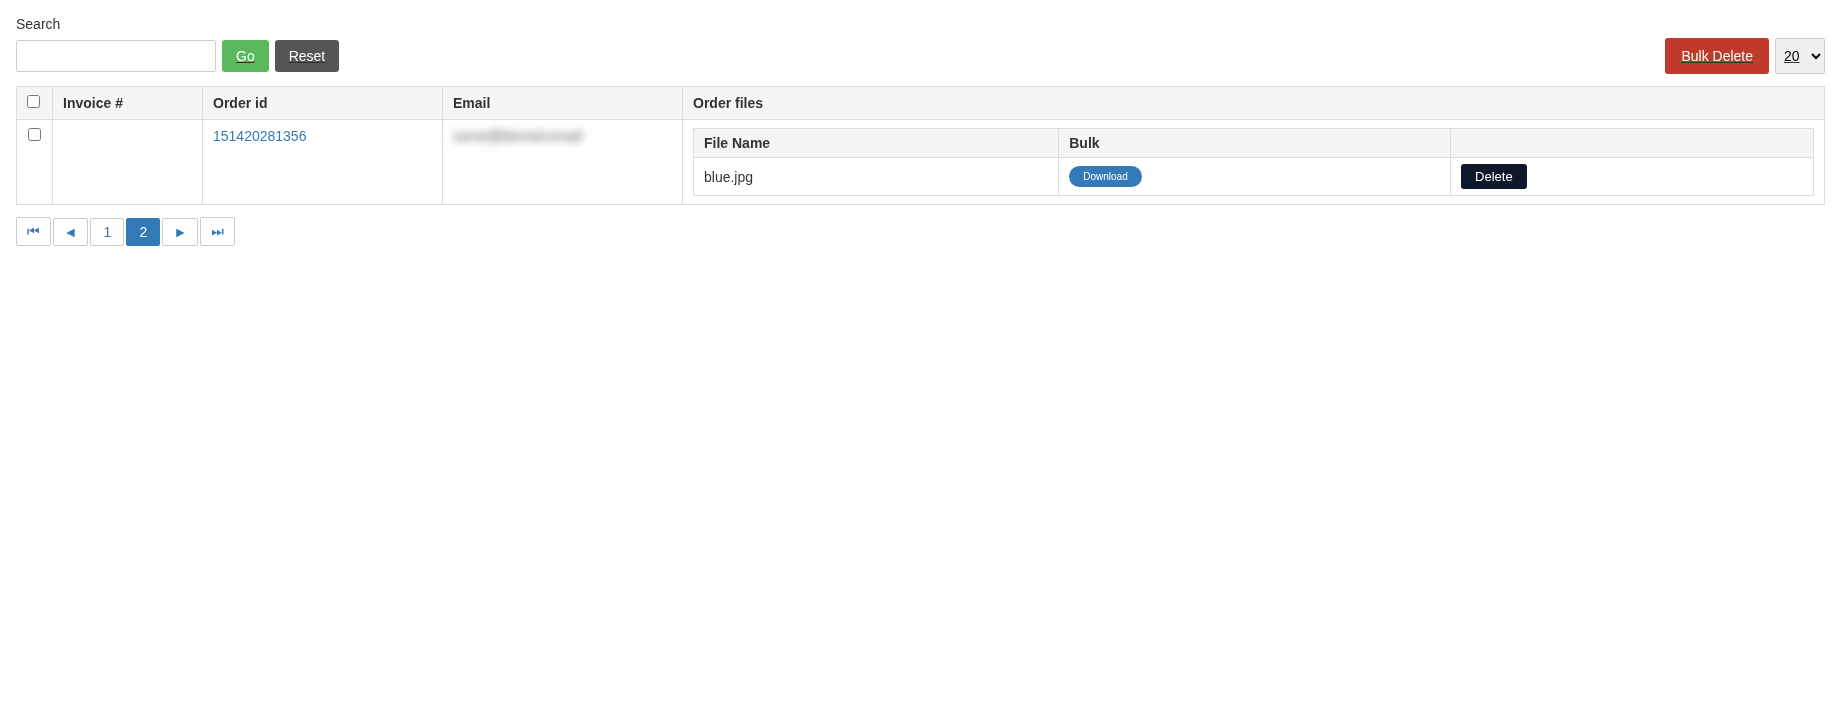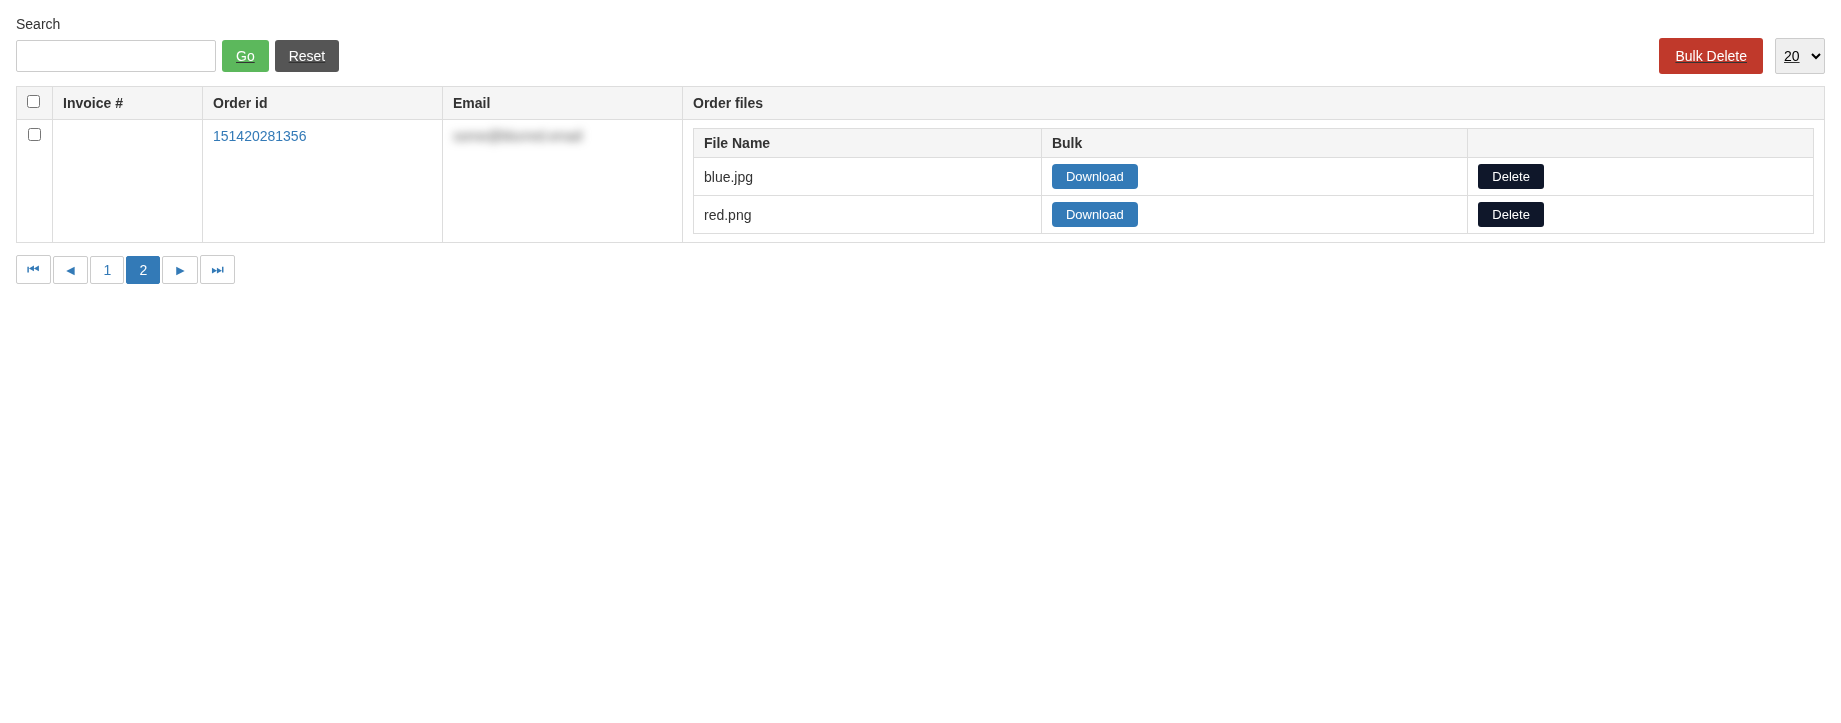--- a/index.html
+++ b/index.html
@@ -49,21 +49,21 @@
       padding: 6px 14px;
       font-size: 14px;
       border-radius: 3px;
       cursor: pointer;
       height: 32px;
     }
     .toolbar-right {
       margin-left: auto;
       display: flex;
       align-items: center;
-      gap: 12px;
+      gap: 6px;
     }
     .btn-bulk-delete {
       background: #c0392b;
       color: #fff;
       border: none;
       padding: 6px 16px;
       font-size: 14px;
       border-radius: 3px;
       cursor: pointer;
       height: 36px;
@@ -127,22 +127,22 @@
     .files-table td {
       border: 1px solid #ddd;
       padding: 6px 10px;
       vertical-align: middle;
     }
     .btn-download {
       background: #337ab7;
       color: #fff;
       border: none;
       padding: 5px 14px;
-      font-size: 13px;
-      border-radius: 4px;
+      font-size: 10px;
+      border-radius: 11px;
       cursor: pointer;
     }
     .btn-delete {
       background: #0f172a;
       color: #fff;
       border: none;
       padding: 5px 14px;
       font-size: 13px;
       border-radius: 3px;
       cursor: pointer;
@@ -220,25 +220,20 @@
                   <th>Bulk</th>
                   <th></th>
                 </tr>
               </thead>
               <tbody>
                 <tr>
                   <td>blue.jpg</td>
                   <td><button class="btn-download">Download</button></td>
                   <td><button class="btn-delete">Delete</button></td>
                 </tr>
-                <tr>
-                  <td>red.png</td>
-                  <td><button class="btn-download">Download</button></td>
-                  <td><button class="btn-delete">Delete</button></td>
-                </tr>
               </tbody>
             </table>
           </td>
         </tr>
       </tbody>
   </table>
 
   <div class="pagination">
     <button class="pagination-btn">⏮</button>
     <button class="pagination-btn">◄</button>

